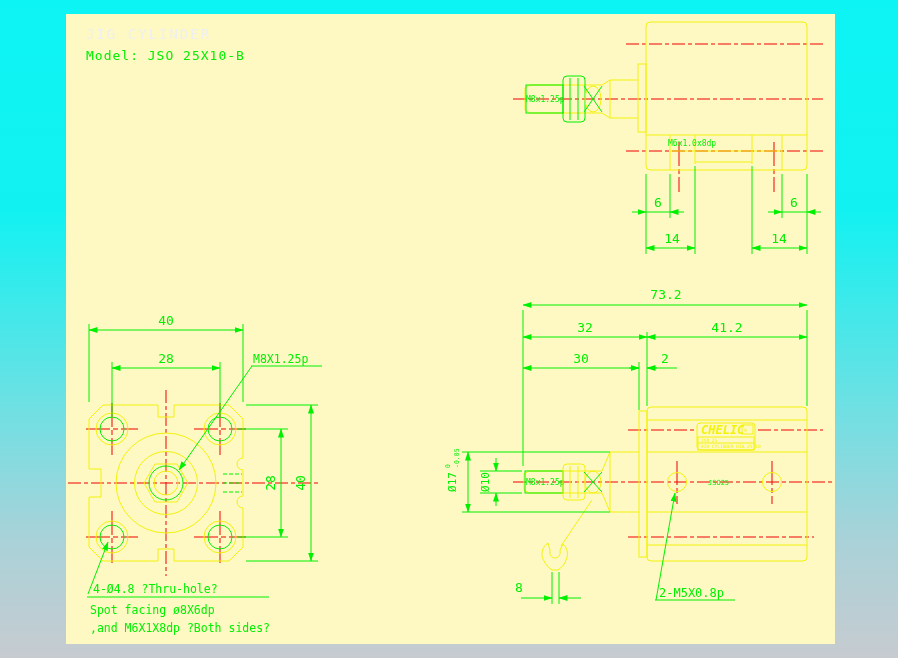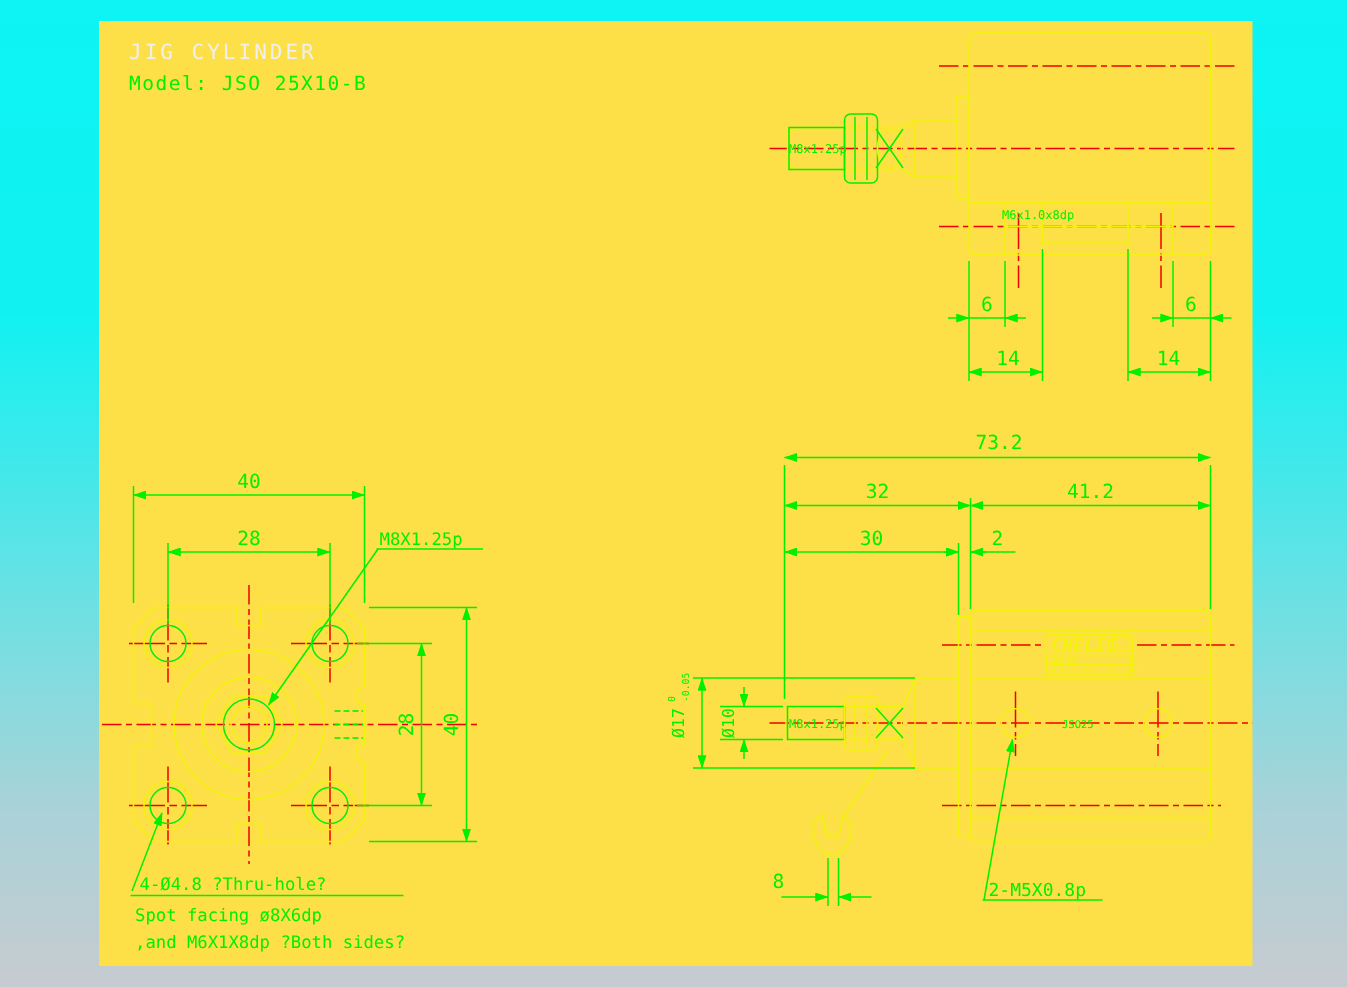--- a/index.html
+++ b/index.html
@@ -3,21 +3,21 @@
 <meta charset="utf-8">
 <style>
   html,body{margin:0;padding:0;}
   body{
     width:898px;height:658px;overflow:hidden;
     background:linear-gradient(180deg,#0df4f4 0%,#12f1f1 32%,#6fe0e3 62%,#a9d2d8 82%,#c6cbd0 100%);
     font-family:"DejaVu Sans Mono",monospace;
   }
   #canvas{
     position:absolute;left:66px;top:14px;width:769px;height:630px;
-    background:#fde047;
+    background:#fef9c3;
   }
   svg{display:block}
   .y{stroke:#f2f20a;fill:none;stroke-width:1}
   .g{stroke:#00f000;fill:none;stroke-width:1}
   .r{stroke:#f00000;fill:none;stroke-width:1}
   .cl{stroke-dasharray:13 3 4 3}
   .cs{stroke-dasharray:24 3 5 3}
   .gd{stroke-dasharray:4 2}
   text{font-family:"DejaVu Sans Mono",monospace}
   .tg{fill:#00f000;stroke:none}

